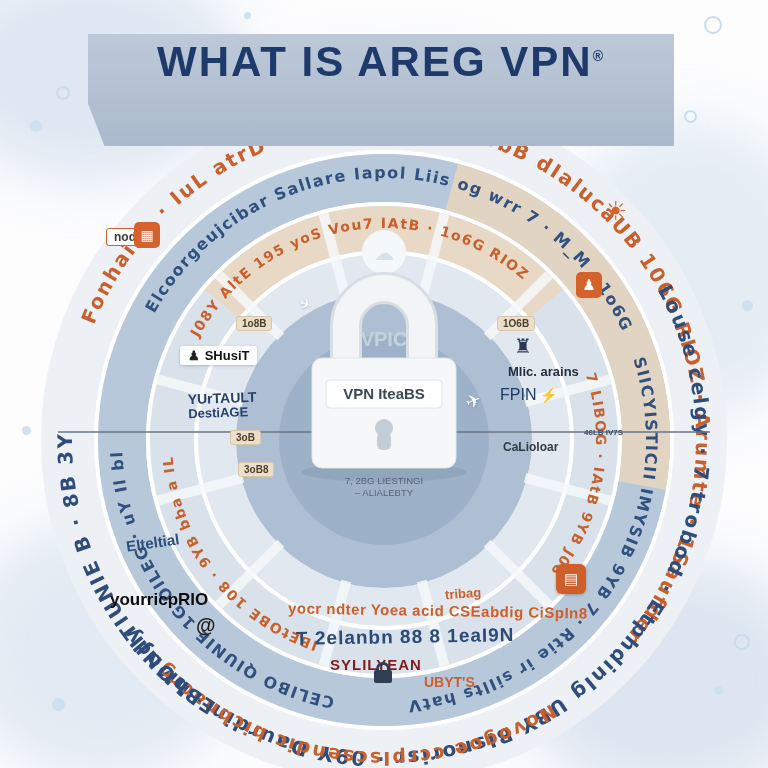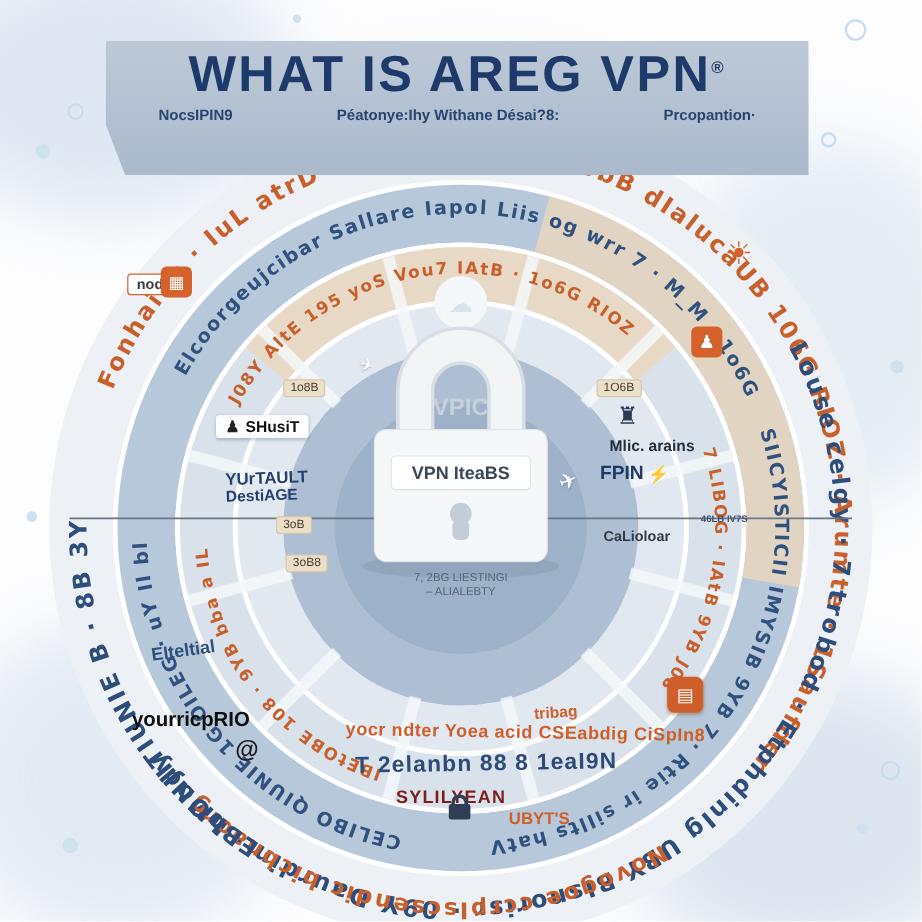--- a/index.html
+++ b/index.html
@@ -33,36 +33,36 @@
 
   
   .lbl{position:absolute;white-space:nowrap;}
   .shusit-chip{left:180px;top:346px;background:rgba(255,255,255,.95);border-radius:3px;
     padding:2px 8px;font-size:13px;font-weight:800;color:#111;box-shadow:0 1px 3px rgba(60,80,110,.3);
     display:flex;gap:5px;align-items:center;}
   .shusit-chip .walker{font-size:13px;color:#222;}
   .yurtault{left:188px;top:390px;color:#24416f;font-weight:800;font-size:14px;transform:rotate(-2deg);line-height:1.15;}
   .yurtault .l2{font-size:13px;}
   .mlic{left:508px;top:364px;color:#22303f;font-weight:800;font-size:13px;}
-  .fpin-row{left:500px;top:386px;display:flex;gap:4px;align-items:center;color:#1f3a66;font-weight:700;font-size:16px;}
+  .fpin-row{left:500px;top:386px;display:flex;gap:4px;align-items:center;color:#1f3a66;font-weight:400;font-size:16px;}
   .calioloar{left:503px;top:408px;color:#333a44;font-weight:700;font-size:12px;margin-top:32px;}
   .lb-small{left:584px;top:428px;color:#44506a;font-size:8px;font-weight:700;}
   .nodel-chip{left:106px;top:228px;background:#fff;border:1px solid #d4622a;border-radius:3px;
     padding:1px 7px;font-size:12px;font-weight:700;color:#3a3a3a;}
   .eiteltial{left:126px;top:534px;color:#2d4f7c;font-weight:800;font-size:15px;transform:rotate(-8deg);}
   .yourricprio{left:110px;top:590px;color:#0d0d0d;font-weight:800;font-size:17px;}
   .row-orange{left:288px;top:602px;color:#cf5f2a;font-weight:700;font-size:15px;transform:rotate(1deg);letter-spacing:.5px;}
   .row-blue{left:296px;top:626px;color:#2c4b78;font-weight:800;font-size:19px;transform:rotate(-1deg);letter-spacing:1px;}
   .sylilyean{left:330px;top:656px;color:#7f1d1d;font-weight:800;font-size:15px;letter-spacing:1px;}
   .ubyts{left:424px;top:674px;color:#cf5f2a;font-weight:700;font-size:14px;}
   .tribag{left:445px;top:586px;color:#cf5f2a;font-weight:700;font-size:13px;transform:rotate(-4deg);}
   .at-sign{left:196px;top:614px;color:#1c1c1c;font-weight:700;font-size:20px;}
 
   .chip{position:absolute;background:#ecdfca;border:1px solid #d8c6ab;border-radius:3px;
-    font-size:10px;padding:1px 5px;color:#4a3f2e;font-weight:400;}
+    font-size:10px;padding:1px 5px;color:#4a3f2e;font-weight:700;}
   .chip.c0{left:236px;top:316px;}
   .chip.c1{left:497px;top:316px;}
   .chip.c2{left:230px;top:430px;}
   .chip.c3{left:238px;top:462px;}
 
   .icon{position:absolute;display:flex;align-items:center;justify-content:center;}
   .icon.sun{left:604px;top:196px;color:#d4622a;font-size:26px;}
   .icon.person{left:576px;top:272px;width:26px;height:26px;background:#d4622a;color:#fff;border-radius:5px;font-size:15px;}
   .icon.bank{left:514px;top:334px;color:#2b3a52;font-size:20px;}
   .icon.plane1{left:466px;top:390px;color:#ffffff;font-size:18px;transform:rotate(-22deg);text-shadow:0 1px 2px rgba(40,60,90,.35);}
@@ -180,25 +180,20 @@
       <rect x="377" y="433" width="14" height="17" rx="5" fill="#c2cdd8"></rect>
       <text x="384" y="484" text-anchor="middle" font-size="9.5" fill="#5a6472">7, 2BG LIESTINGI</text>
       <text x="384" y="496" text-anchor="middle" font-size="9.5" fill="#5a6472">–  ALIALEBTY</text>
     </g>
   </svg>
 
   <div class="banner">
     <div class="banner-title">
       <span>WHAT IS AREG VPN</span><span class="reg">®</span>
     </div>
-    <div class="banner-subs">
-      <span>NocsIPIN9</span>
-      <span>Péatonye:Ihy Withane Désai?8:</span>
-      <span>Prcopantion·</span>
-    </div>
   </div>
 
   <div class="lbl shusit-chip">
     <span class="walker">♟</span>
     <span>SHusiT</span>
   </div>
 
   <div class="lbl yurtault">
     <div>YUrTAULT</div>
     <div class="l2">DestiAGE</div>

